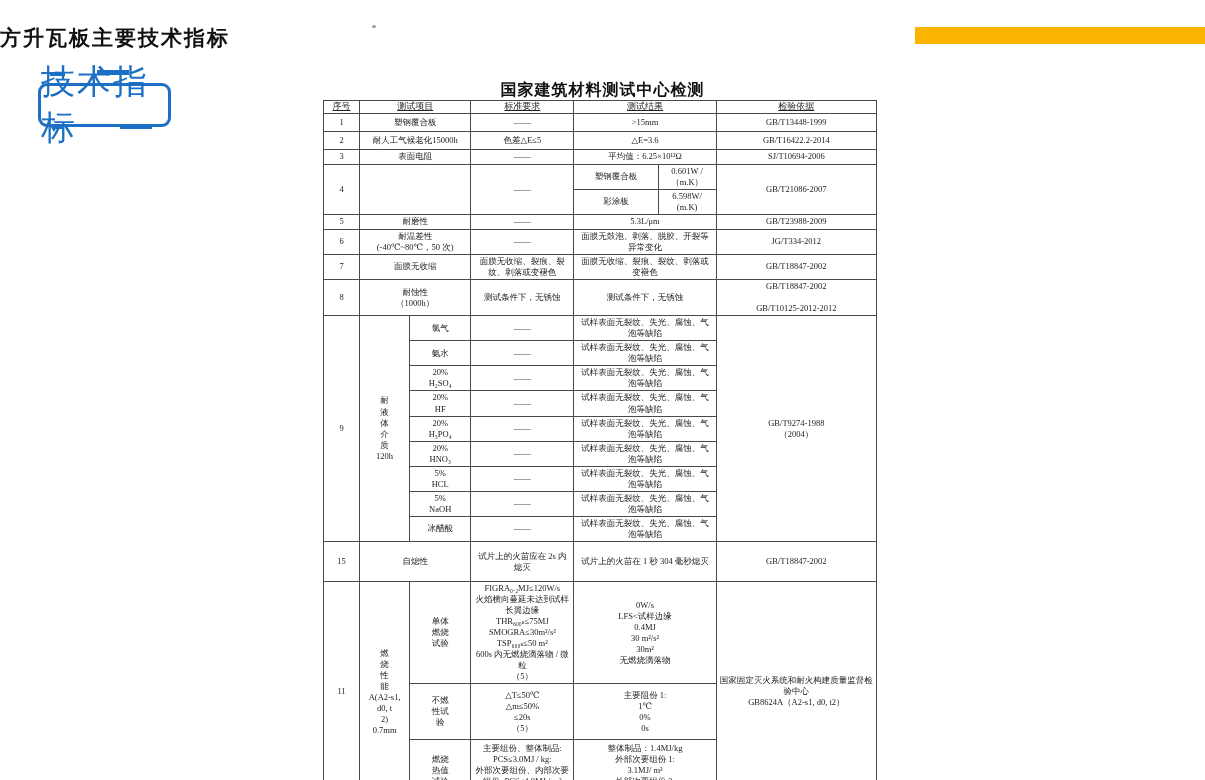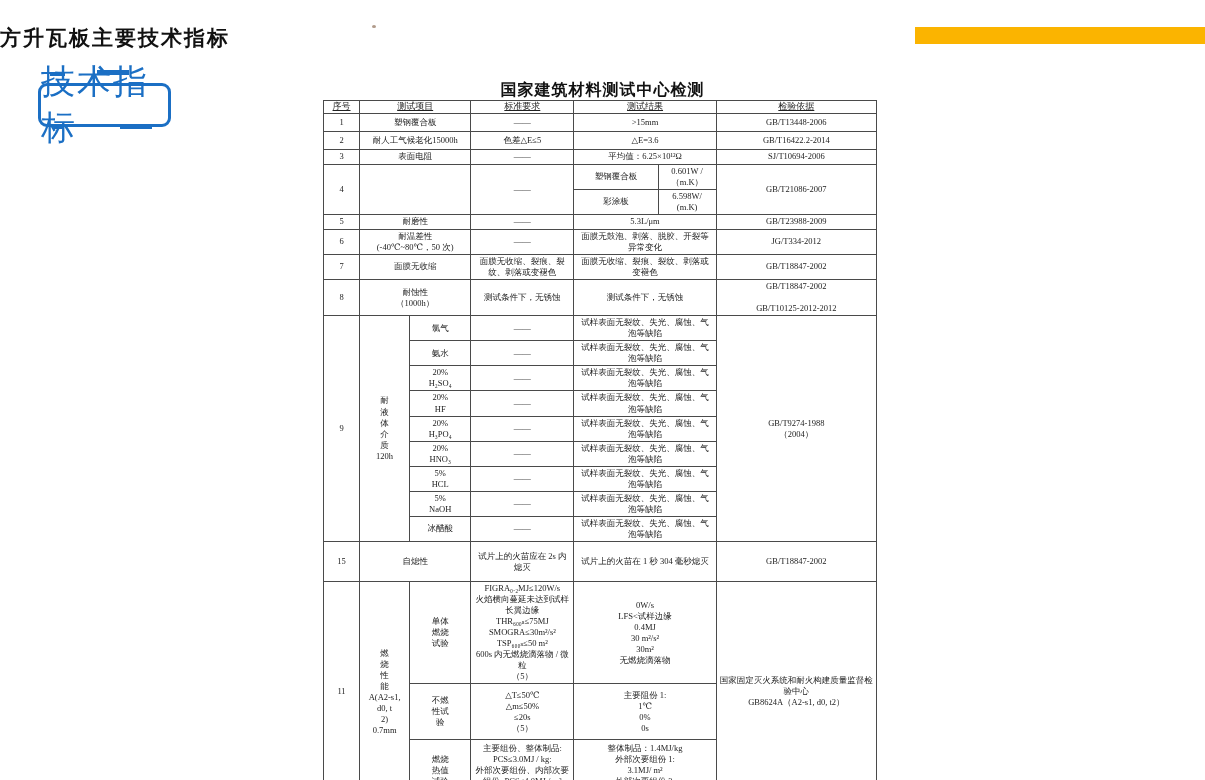--- a/index.html
+++ b/index.html
@@ -82,21 +82,21 @@
         <th>标准要求</th>
         <th colspan="2">测试结果</th>
         <th>检验依据</th>
       </tr>
 
       <tr style="height:18px">
         <td>1</td>
         <td colspan="2">塑钢覆合板</td>
         <td>——</td>
         <td colspan="2">&gt;15mm</td>
-        <td>GB/T13448-2006</td>
+        <td>GB/T13448-1999</td>
       </tr>
 
       <tr style="height:18px">
         <td>2</td>
         <td colspan="2">耐人工气候老化15000h</td>
         <td>色差△E≤5</td>
         <td colspan="2">△E=3.6</td>
         <td>GB/T16422.2-2014</td>
       </tr>
 

